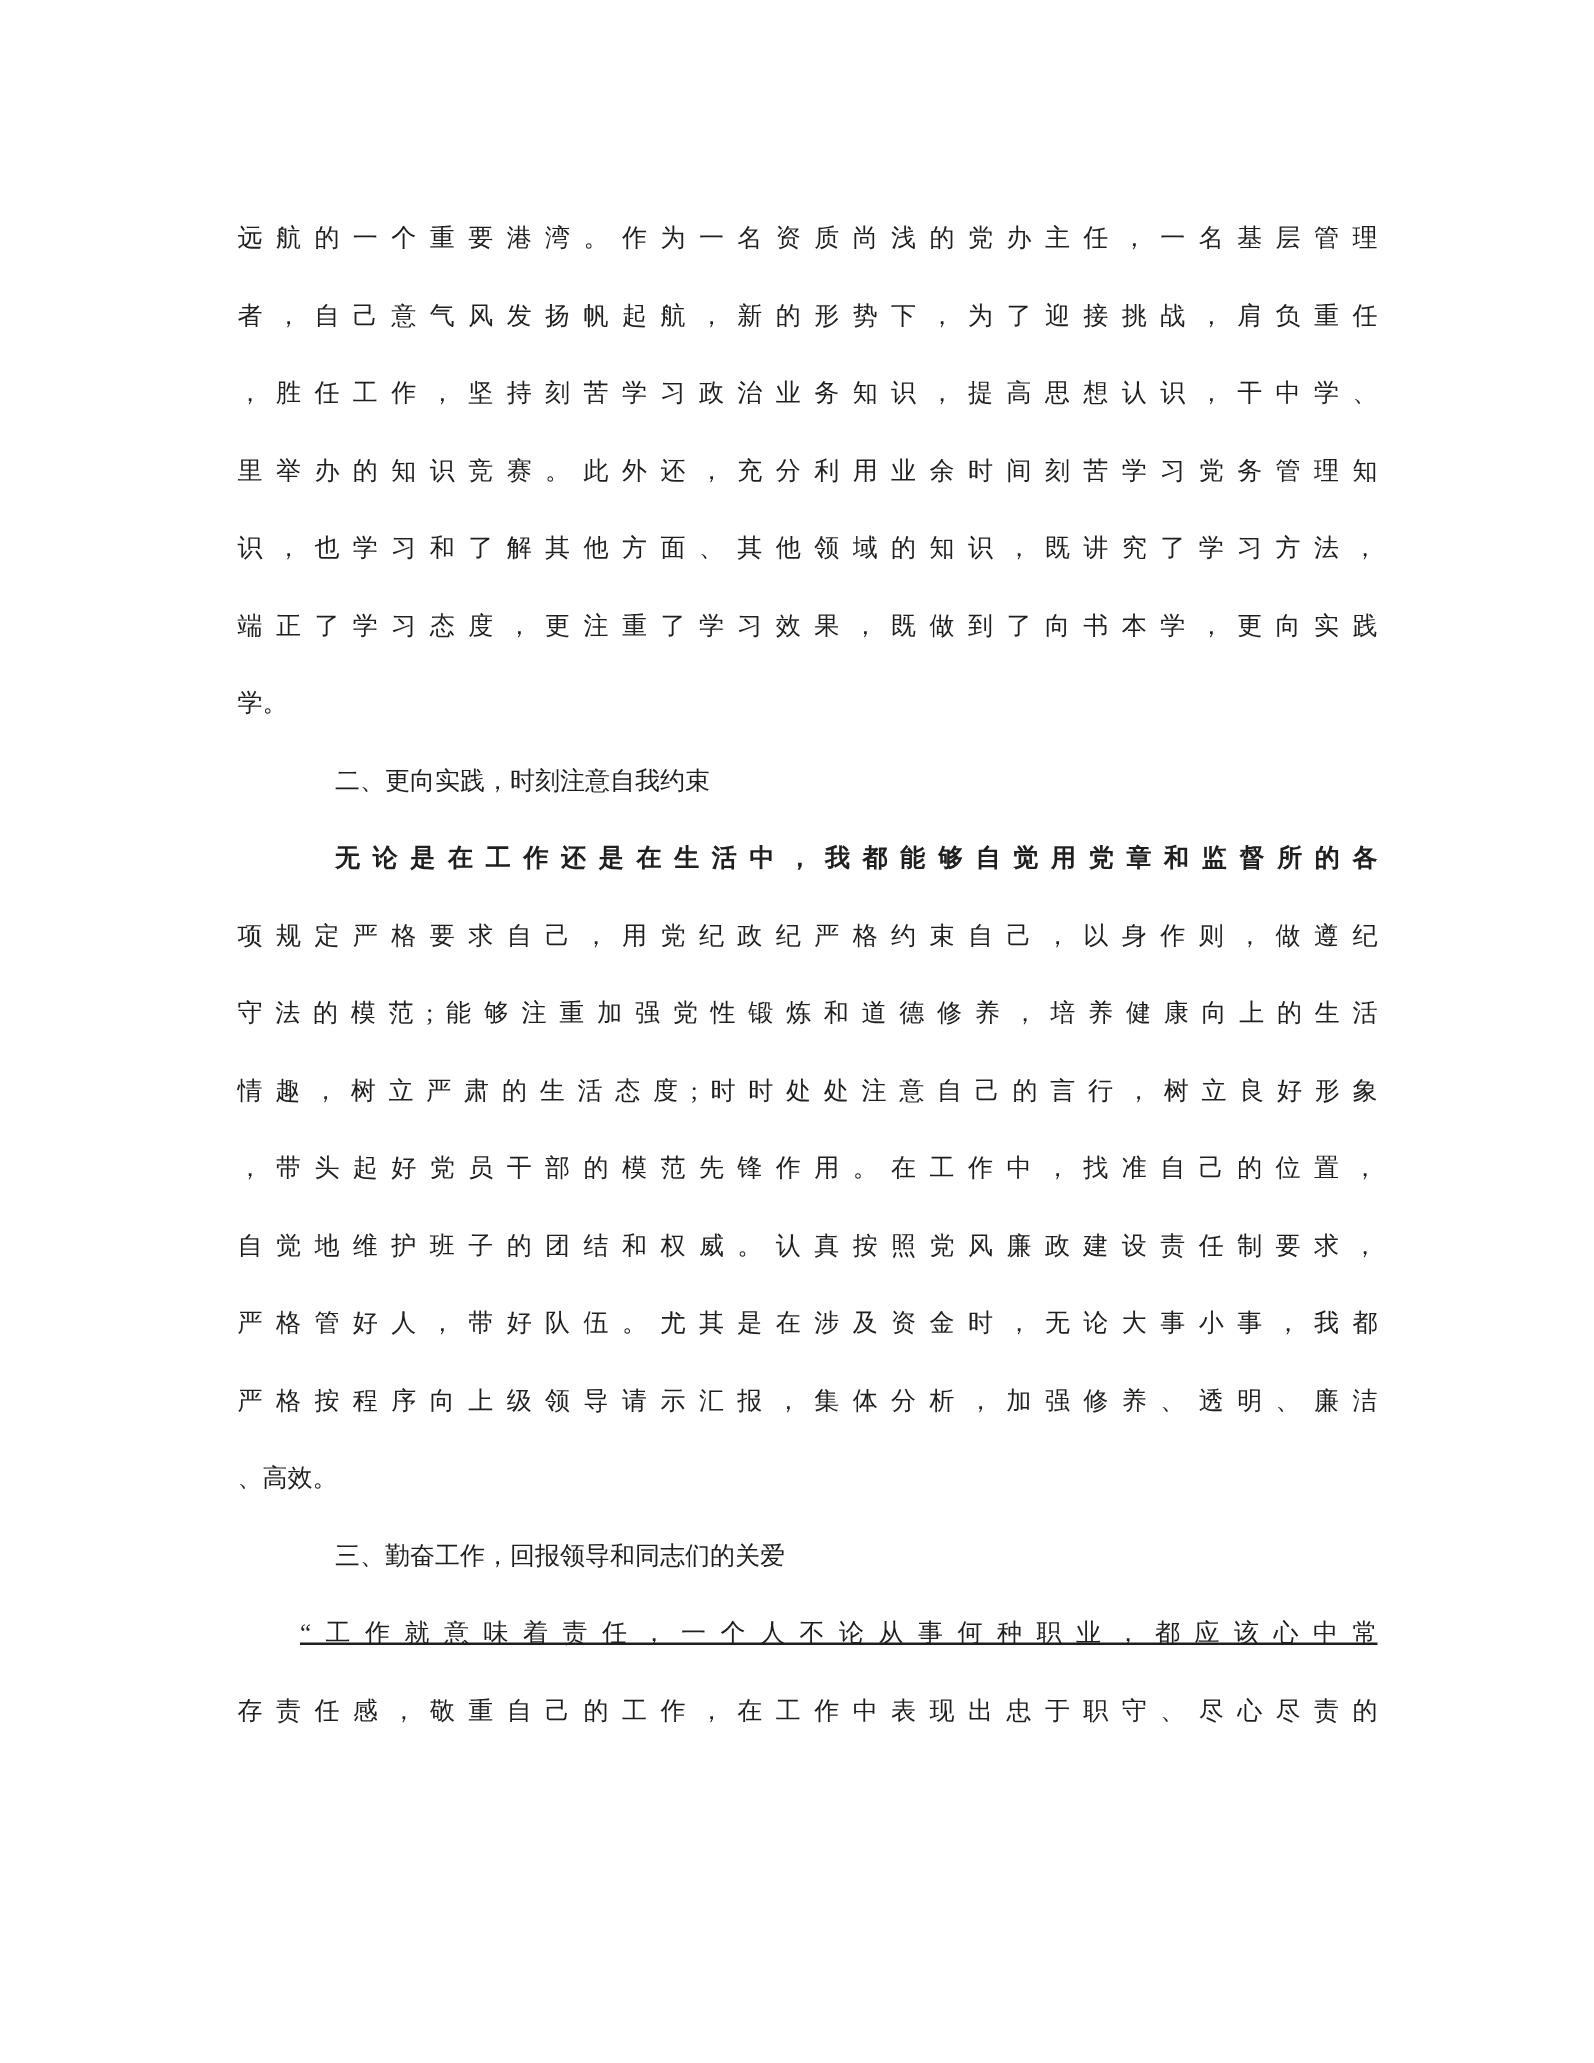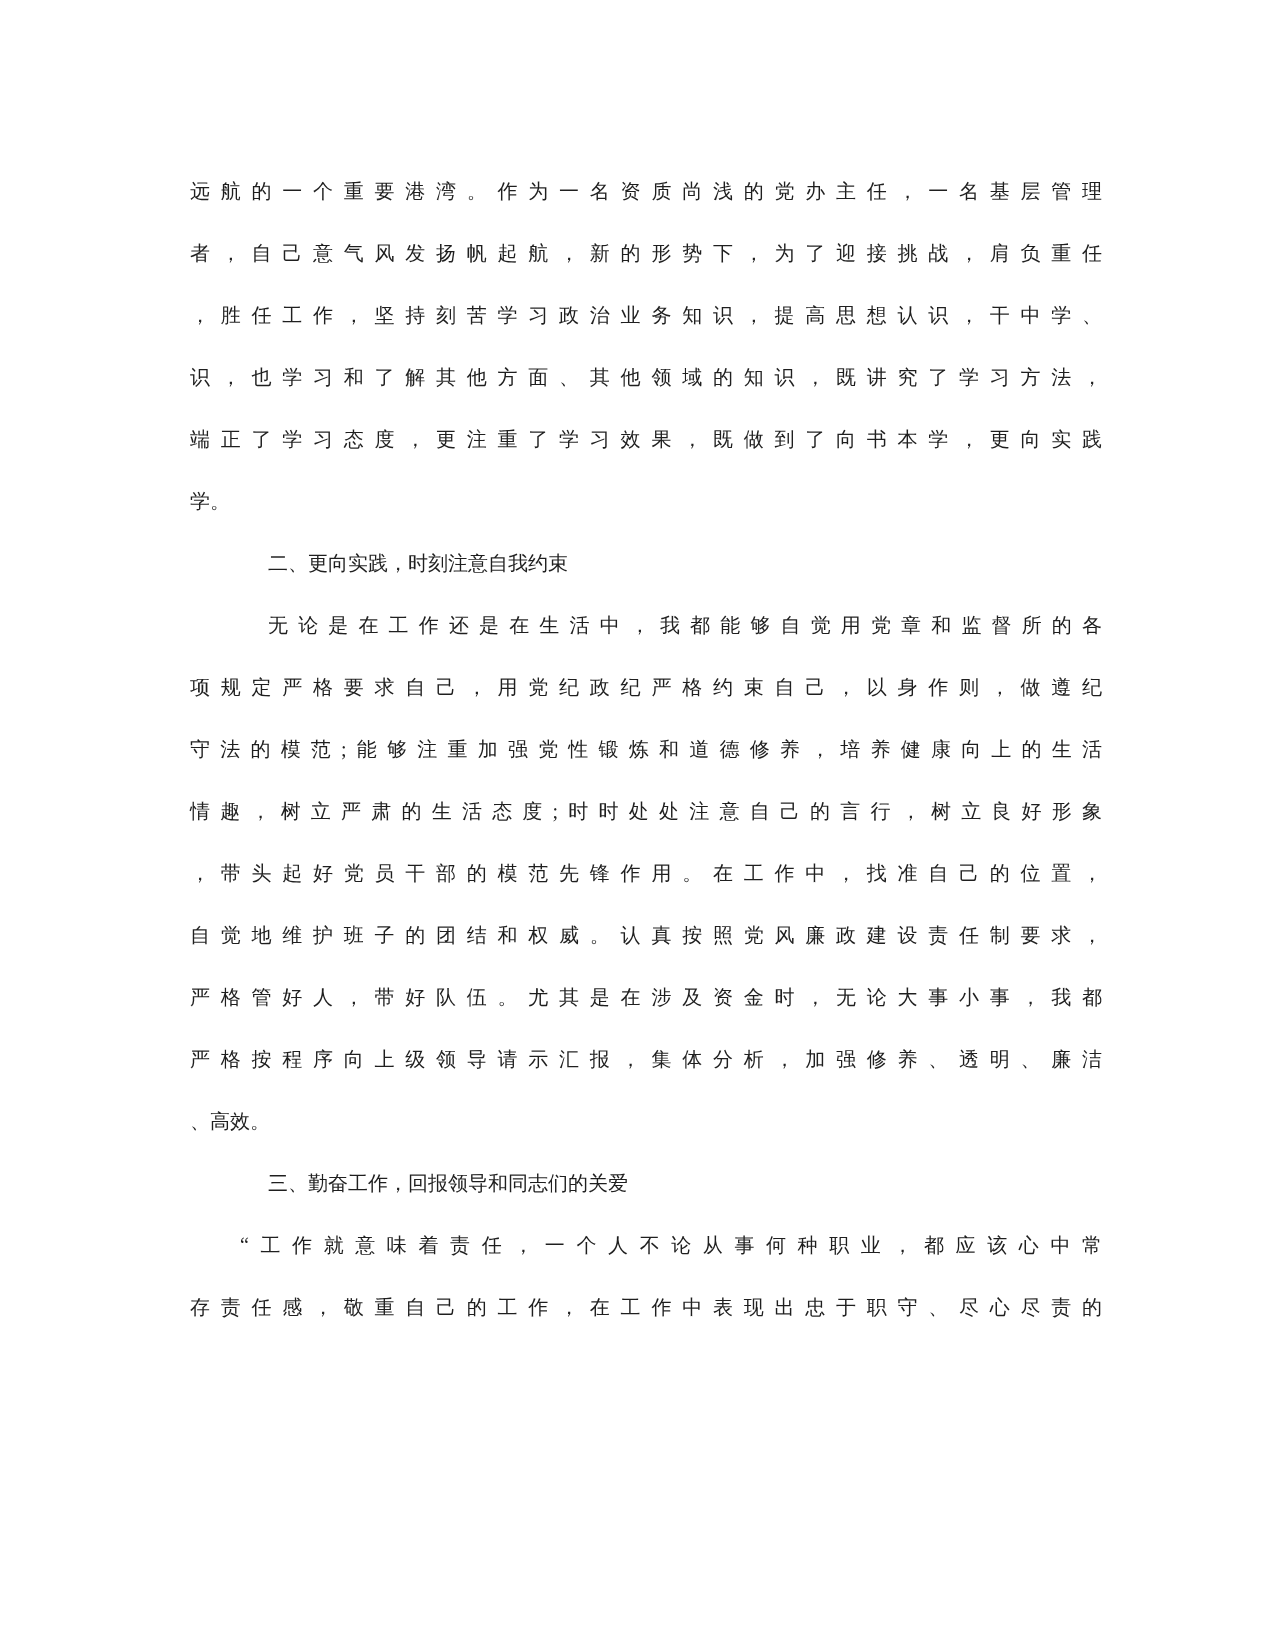--- a/index.html
+++ b/index.html
@@ -30,41 +30,44 @@
     text-align: left;
   }
   .line.full {
     text-align: justify;
     text-align-last: justify;
   }
   .line.full-indent {
     text-align: justify;
     text-align-last: justify;
     text-indent: 78px;
+    font-weight: bold;
   }
   .line.full-indent-quote {
     text-align: justify;
     text-align-last: justify;
     text-indent: 50px;
+    text-decoration: underline;
   }
   .line.heading {
     text-indent: 78px;
   }
   .line.end {
     text-align: left;
   }
 </style>
 </head>
 <body>
 
 <div class="page">
   <div class="content">
       <div class="line full">远航的一个重要港湾。作为一名资质尚浅的党办主任，一名基层管理</div>
       <div class="line full">者，自己意气风发扬帆起航，新的形势下，为了迎接挑战，肩负重任</div>
       <div class="line full">，胜任工作，坚持刻苦学习政治业务知识，提高思想认识，干中学、</div>
+      <div class="line full">里举办的知识竞赛。此外还，充分利用业余时间刻苦学习党务管理知</div>
       <div class="line full">识，也学习和了解其他方面、其他领域的知识，既讲究了学习方法，</div>
       <div class="line full">端正了学习态度，更注重了学习效果，既做到了向书本学，更向实践</div>
       <div class="line end">学。</div>
       <div class="line heading">二、更向实践，时刻注意自我约束</div>
       <div class="line full-indent">无论是在工作还是在生活中，我都能够自觉用党章和监督所的各</div>
       <div class="line full">项规定严格要求自己，用党纪政纪严格约束自己，以身作则，做遵纪</div>
       <div class="line full">守法的模范;能够注重加强党性锻炼和道德修养，培养健康向上的生活</div>
       <div class="line full">情趣，树立严肃的生活态度;时时处处注意自己的言行，树立良好形象</div>
       <div class="line full">，带头起好党员干部的模范先锋作用。在工作中，找准自己的位置，</div>
       <div class="line full">自觉地维护班子的团结和权威。认真按照党风廉政建设责任制要求，</div>

